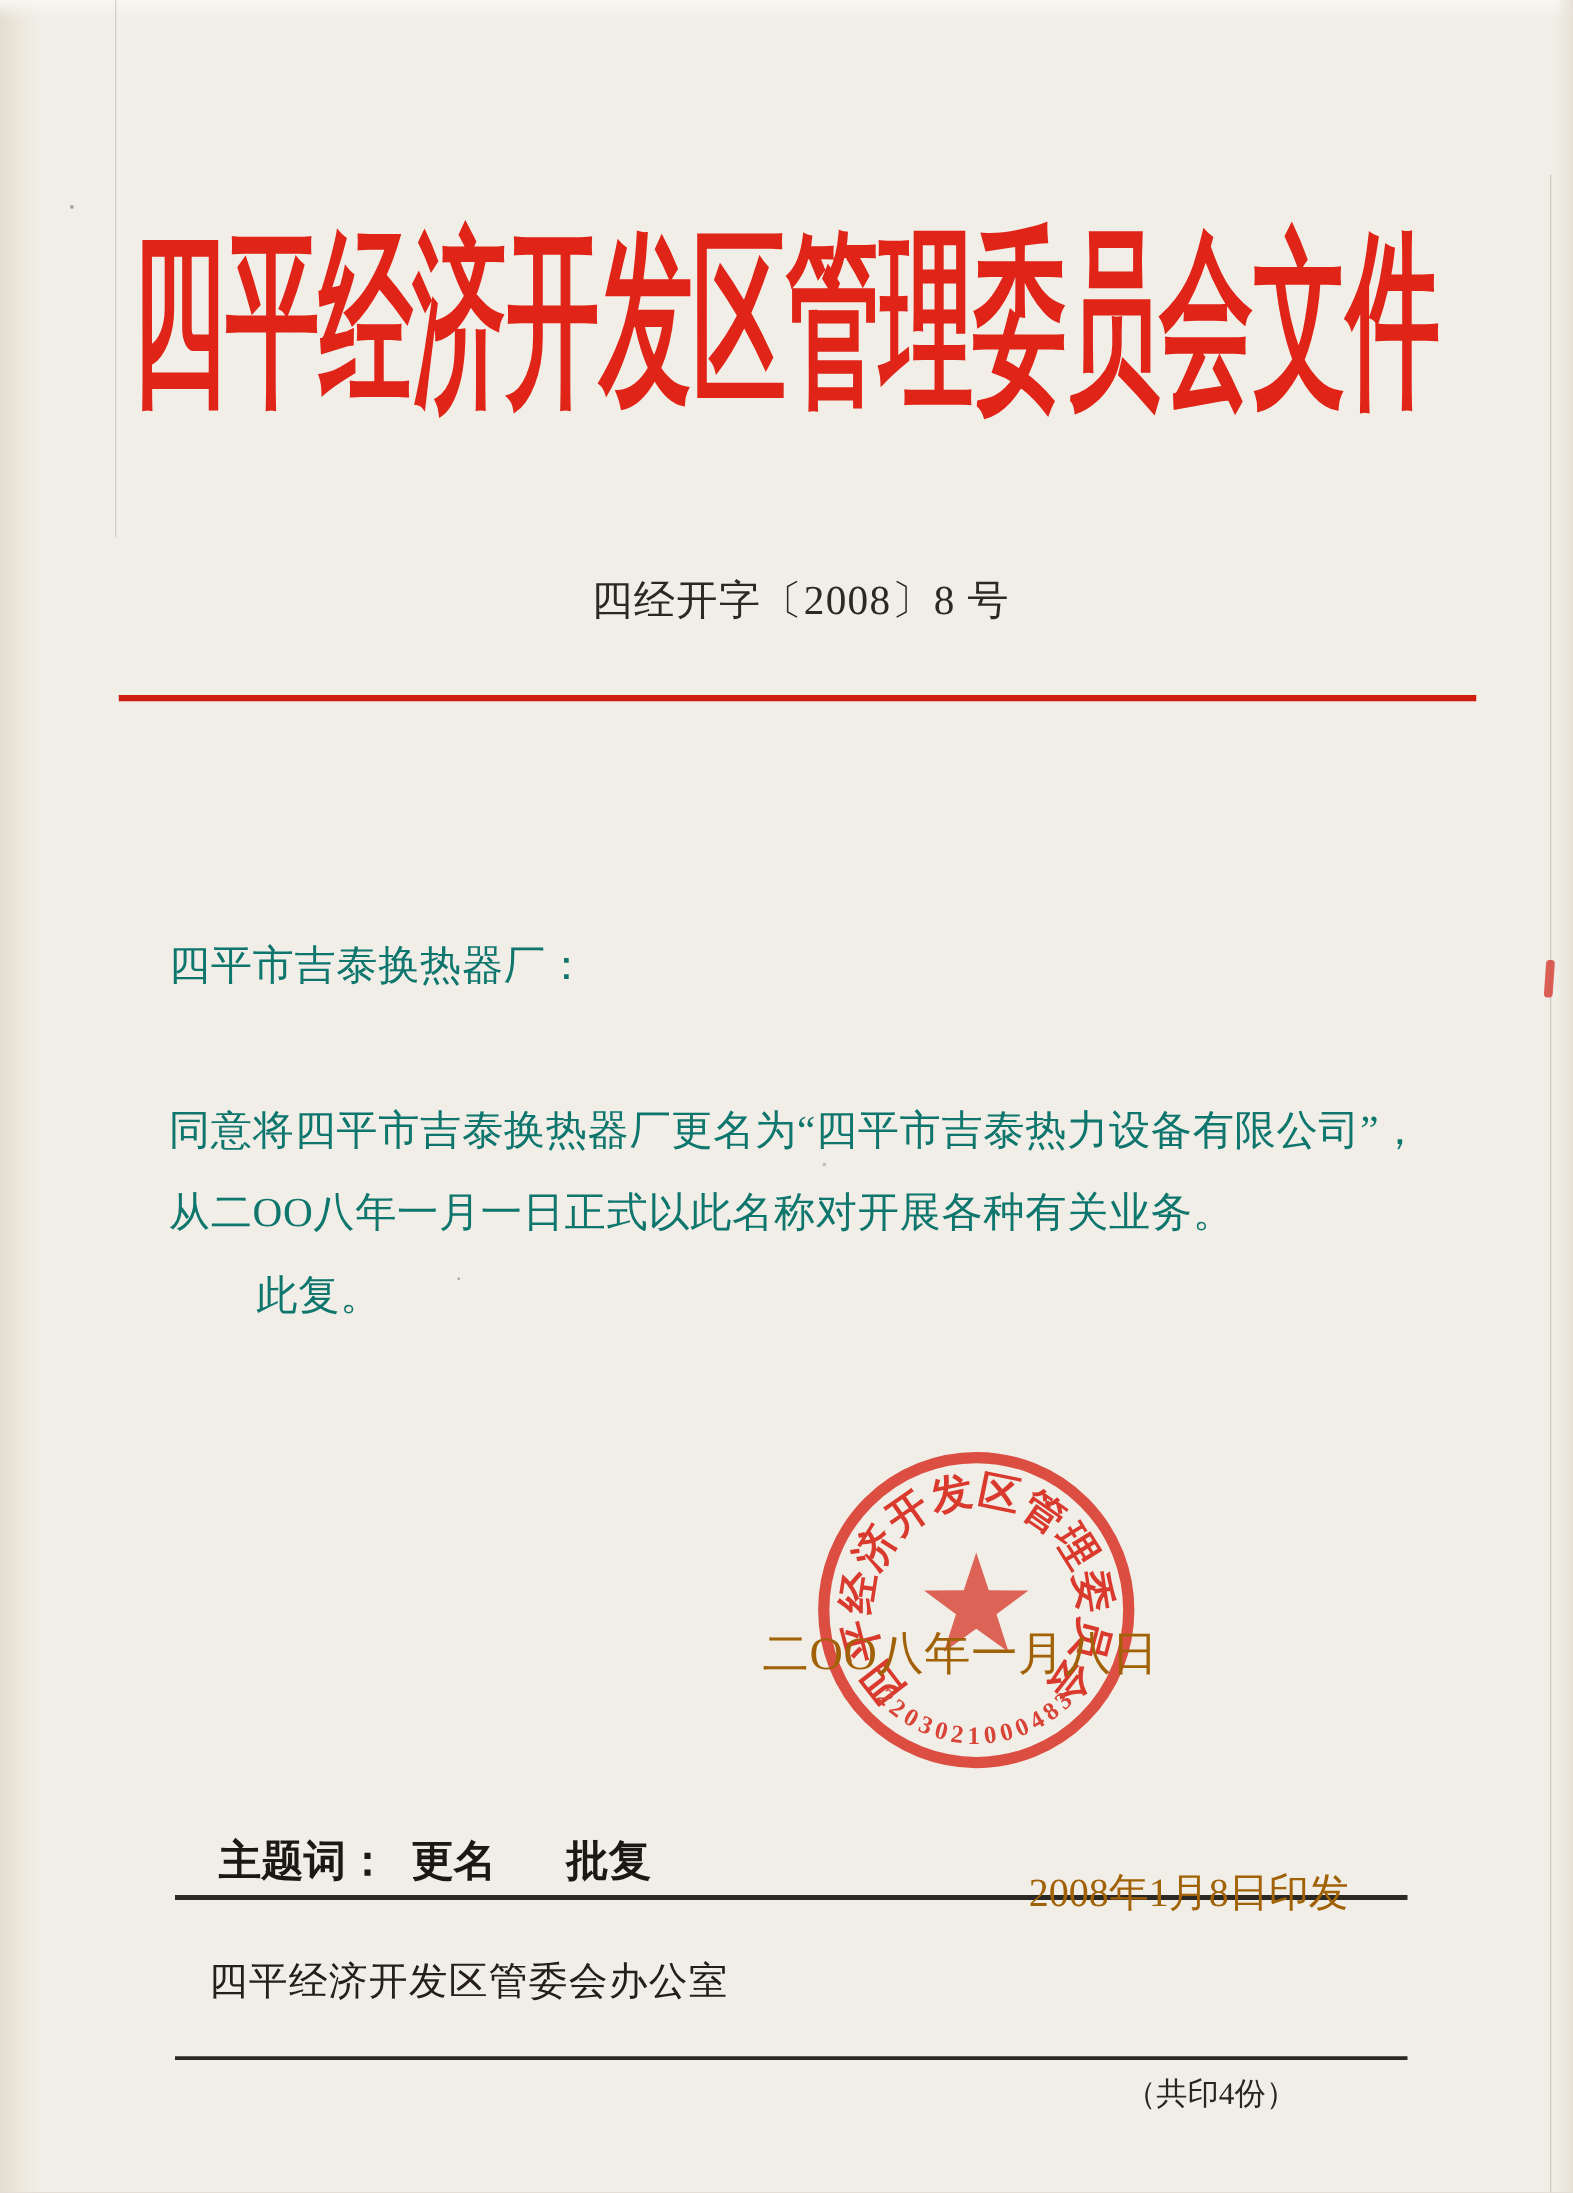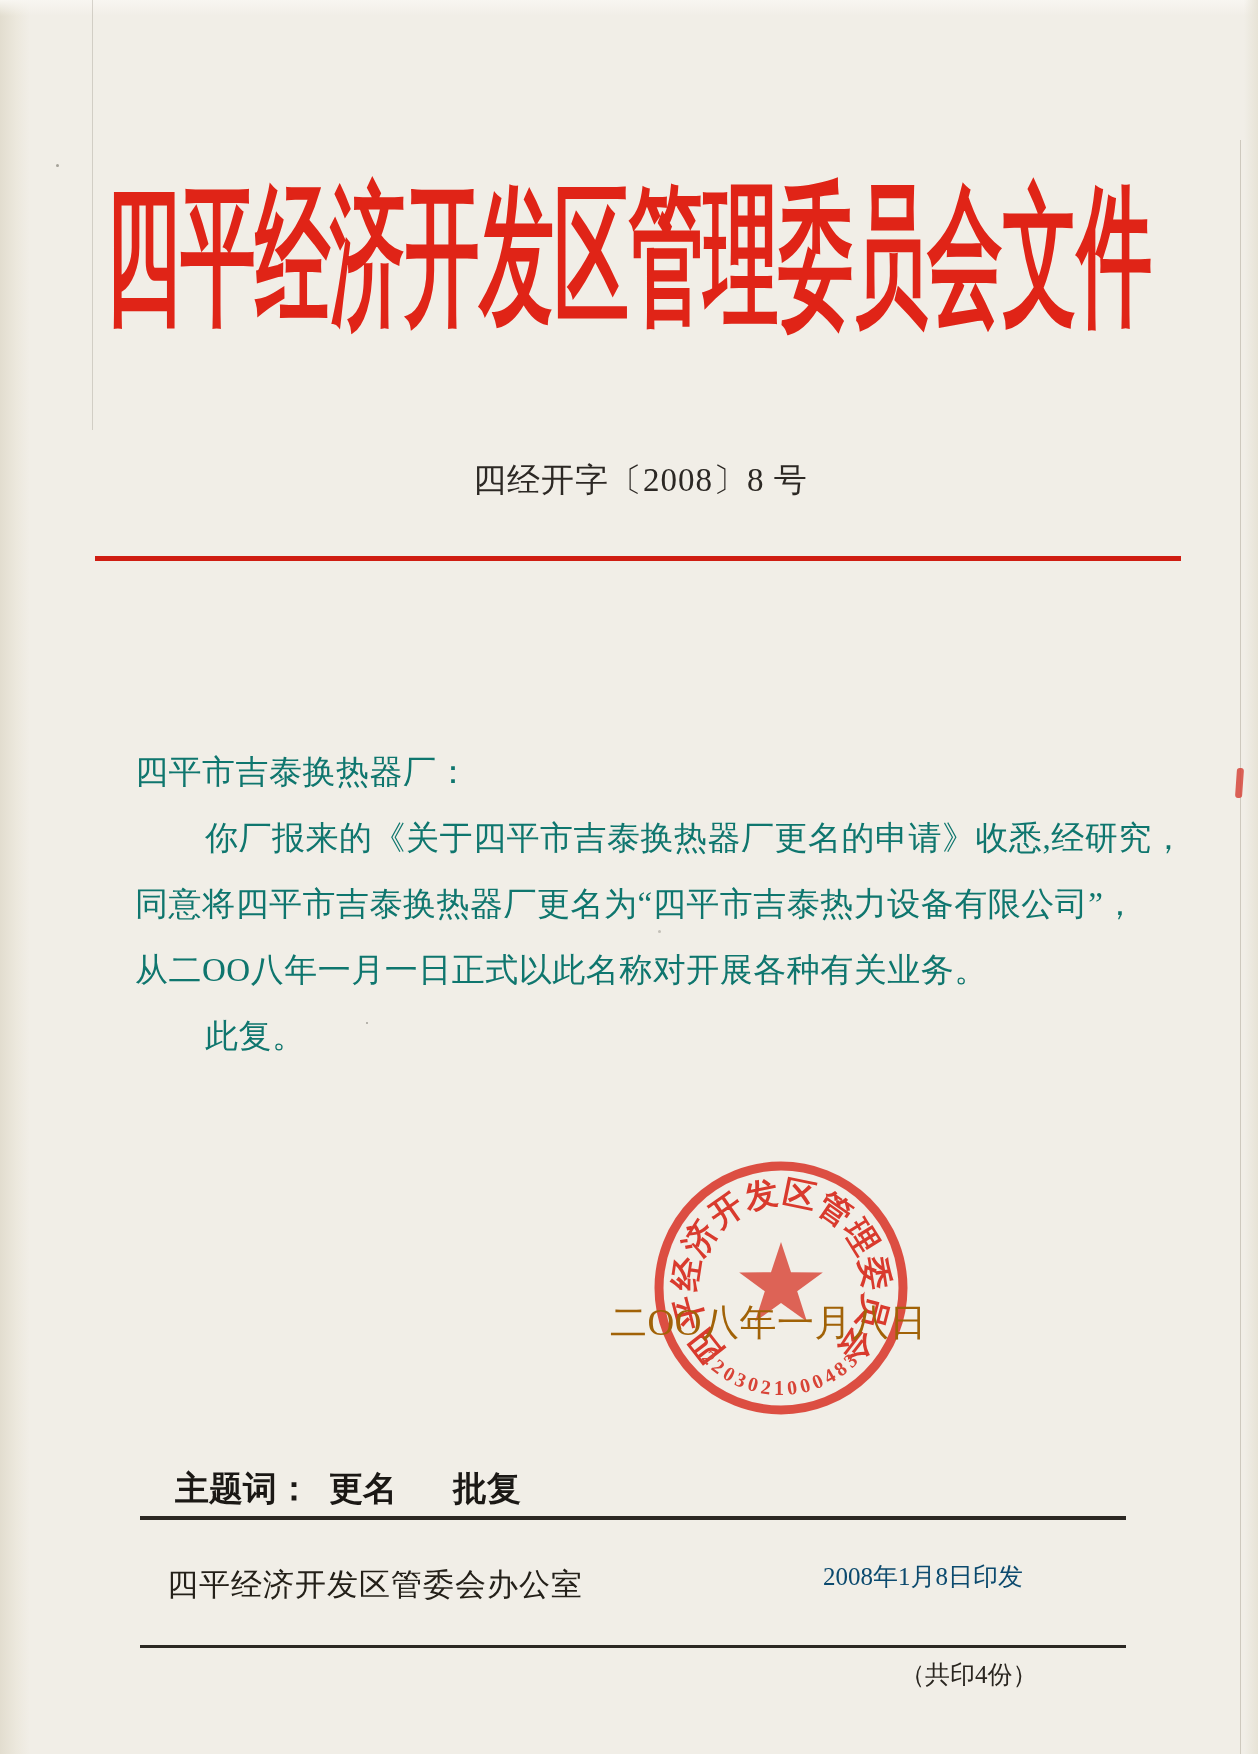--- a/index.html
+++ b/index.html
@@ -54,21 +54,21 @@
 
   
   .keywords-row{position:absolute;left:175px;top:1466px;
     font-family:"Liberation Sans","DejaVu Sans",sans-serif;font-weight:700;
     font-size:34px;color:#1b1815;white-space:nowrap;}
   .keywords-row .kw1{margin-left:18px;}
   .keywords-row .kw2{margin-left:56px;}
   .footer-rule-1{position:absolute;left:140px;top:1516px;width:986px;height:4px;background:#2c2823;}
   .footer-rule-2{position:absolute;left:140px;top:1645px;width:986px;height:3px;background:#2c2823;}
   .footer-office{position:absolute;left:167px;top:1564px;font-size:31px;color:#242019;white-space:nowrap;letter-spacing:1px;}
-  .footer-print-date{position:absolute;left:823px;top:1560px;font-size:25px;color:#0c4a6e;white-space:nowrap;}
+  .footer-print-date{position:absolute;left:823px;top:1493px;font-size:32px;color:#a16207;white-space:nowrap;}
   .footer-copies{position:absolute;left:900px;top:1658px;font-size:25px;color:#2a2620;white-space:nowrap;}
 </style>
 </head>
 <body>
 
 <div id="page">
 
   <div class="edge-left"></div>
   <div class="edge-top"></div>
   <div class="edge-right"></div>
@@ -83,21 +83,20 @@
   <svg class="org-banner" width="1080" height="172" viewBox="0 0 1080 172">
     <text x="540" y="142" text-anchor="middle" textLength="1046" lengthAdjust="spacingAndGlyphs" font-size="152">四平经济开发区管理委员会文件</text>
   </svg>
 
   <div class="doc-number">四经开字〔2008〕8 号</div>
 
   <div class="red-rule"></div>
 
 
   <div class="body-line bl1">四平市吉泰换热器厂：</div>
-  <div class="body-line bl2 indent">你厂报来的《关于四平市吉泰换热器厂更名的申请》收悉,经研究，</div>
   <div class="body-line bl3">同意将四平市吉泰换热器厂更名为“四平市吉泰热力设备有限公司”，</div>
   <div class="body-line bl4">从二OO八年一月一日正式以此名称对开展各种有关业务。</div>
   <div class="body-line bl5 indent">此复。</div>
 
   <svg class="seal" width="260" height="260" viewBox="0 0 260 260">
     <defs>
       <path id="sealRingArc" d="M 70.6 189.4 A 84 84 0 1 1 189.4 189.4" fill="none"></path>
       <path id="sealNumArc" d="M 37.3 183.5 A 107 107 0 0 0 222.7 183.5" fill="none"></path>
     </defs>
     <circle cx="130" cy="130" r="122" fill="none" stroke="#da4034" stroke-width="9" opacity="0.92"></circle>

